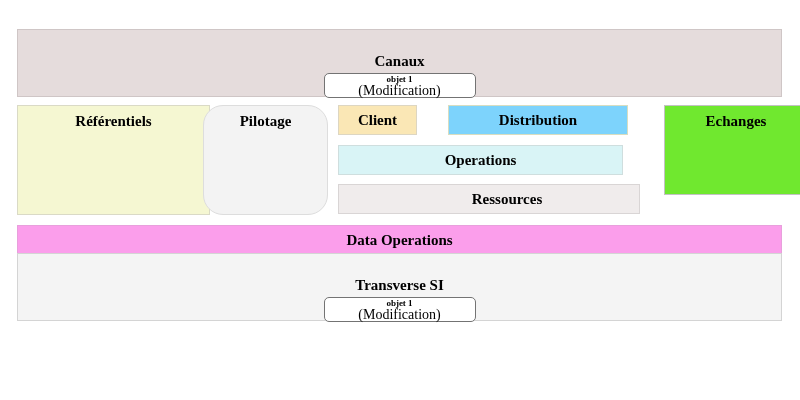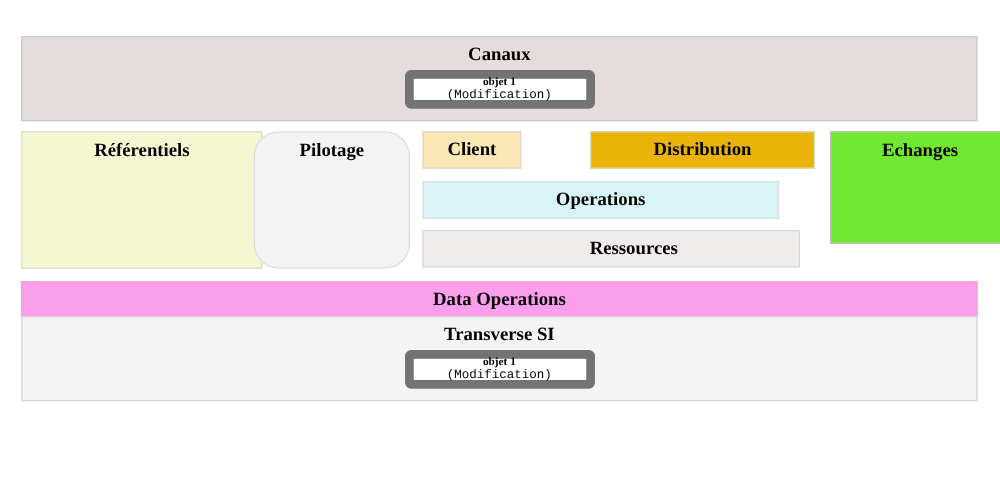--- a/index.html
+++ b/index.html
@@ -21,38 +21,38 @@
     font-size: 15px;
     font-weight: bold;
     text-align: center;
     line-height: 18px;
   }
   
   .banner {
     display: flex;
     flex-direction: column;
     align-items: center;
-    padding-top: 5px;
+    padding-top: 22px;
   }
   .objet-box {
     box-sizing: border-box;
     width: 152px;
     height: 31px;
     margin-top: 3px;
     background: #ffffff;
-    border: 7px solid #737373;
+    border: 1px solid #737373;
     border-radius: 5px;
     display: flex;
     flex-direction: column;
     align-items: center;
     justify-content: center;
     text-align: center;
   }
   .objet-name   { font-size: 9px;  font-weight: bold; line-height: 11px; }
-  .objet-detail { font-size: 10px; line-height: 12px; font-family: Liberation Mono, monospace; }
+  .objet-detail { font-size: 14px; line-height: 12px; }
 
   
   .tall { padding-top: 6px; }
 
   
   .slim {
     display: flex;
     align-items: center;
     justify-content: center;
   }
@@ -87,21 +87,21 @@
   </section>
 
   <section class="sec sec-pilotage tall" style="background-color: rgb(243, 243, 243);">
     <div class="sec-title">Pilotage</div>
   </section>
 
   <section class="sec sec-client slim" style="background-color: rgb(250, 231, 181);">
     <div class="sec-title">Client</div>
   </section>
 
-  <section class="sec sec-distribution slim" style="background-color: #eab308; margin-left: 24px;">
+  <section class="sec sec-distribution slim" style="background-color: #7dd3fc;">
     <div class="sec-title">Distribution</div>
   </section>
 
   <section class="sec sec-operations slim" style="background-color: rgb(217, 244, 246);">
     <div class="sec-title">Operations</div>
   </section>
 
   <section class="sec sec-ressources slim" style="background-color: rgb(240, 236, 236);">
     <div class="sec-title">Ressources</div>
   </section>

